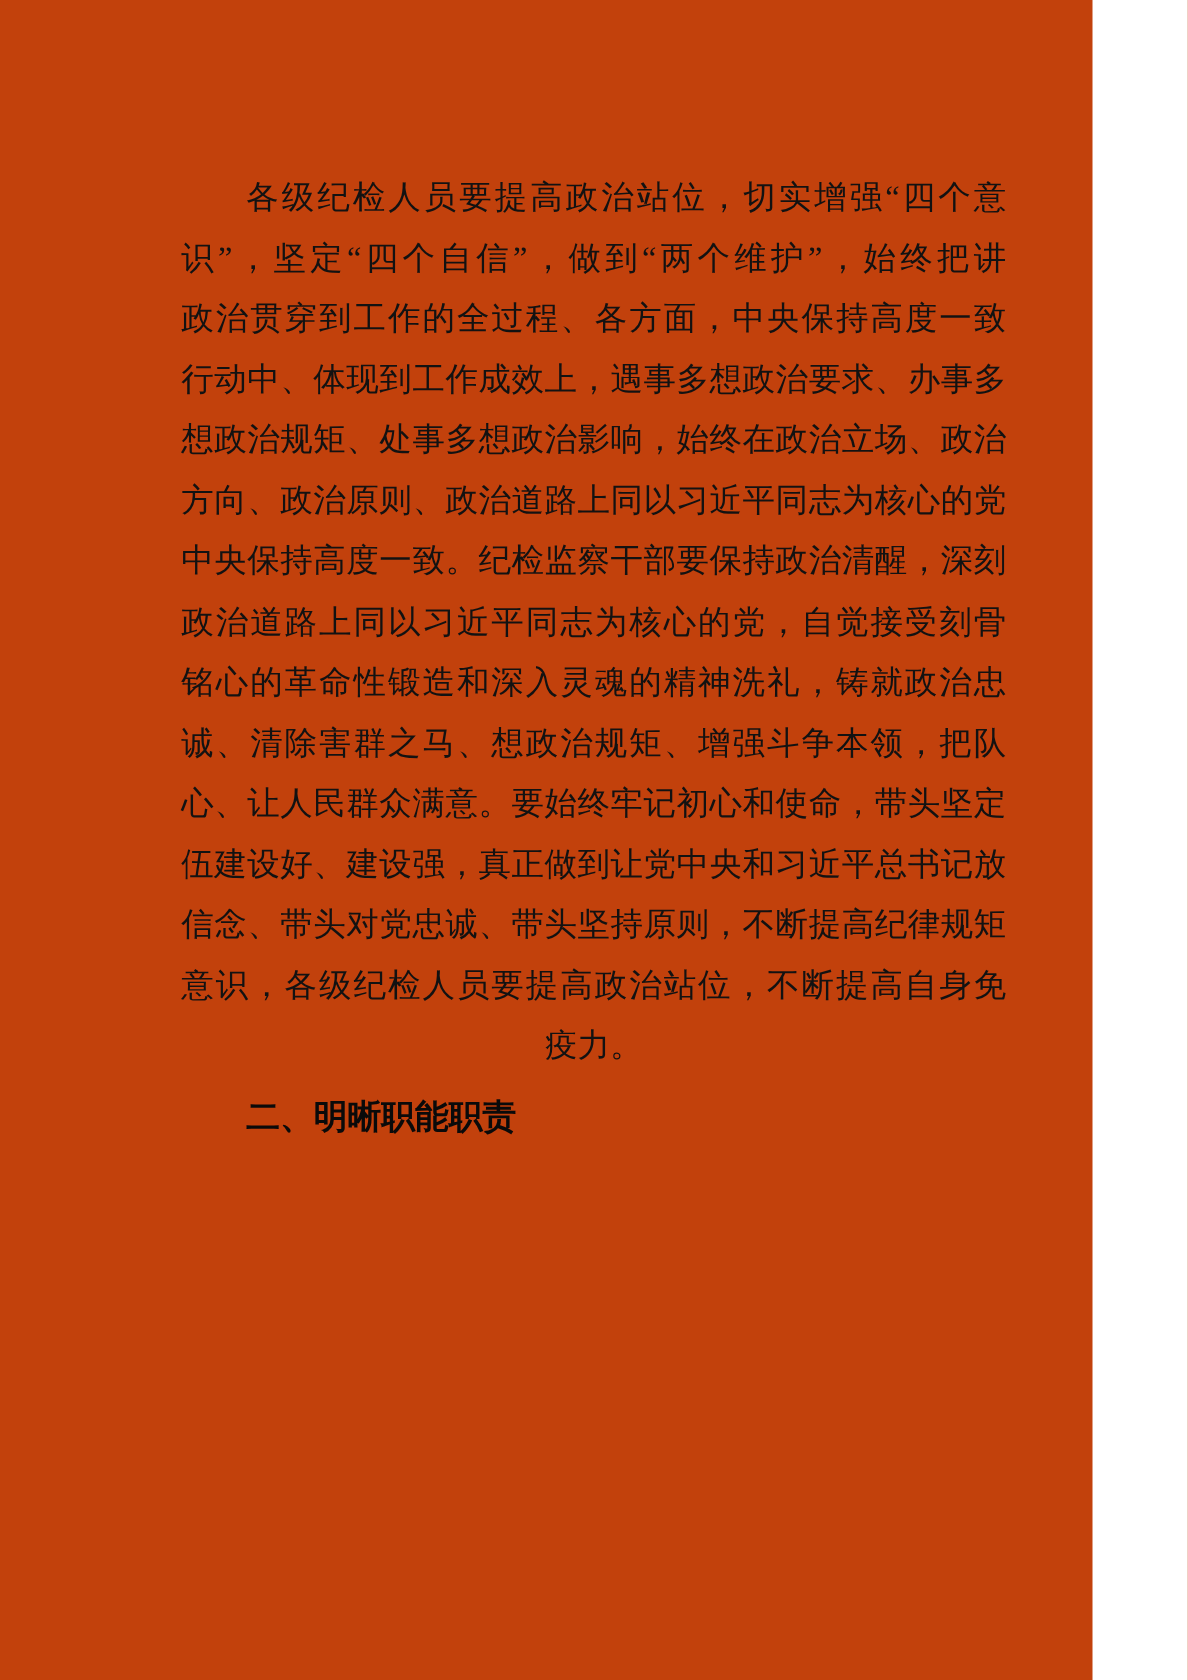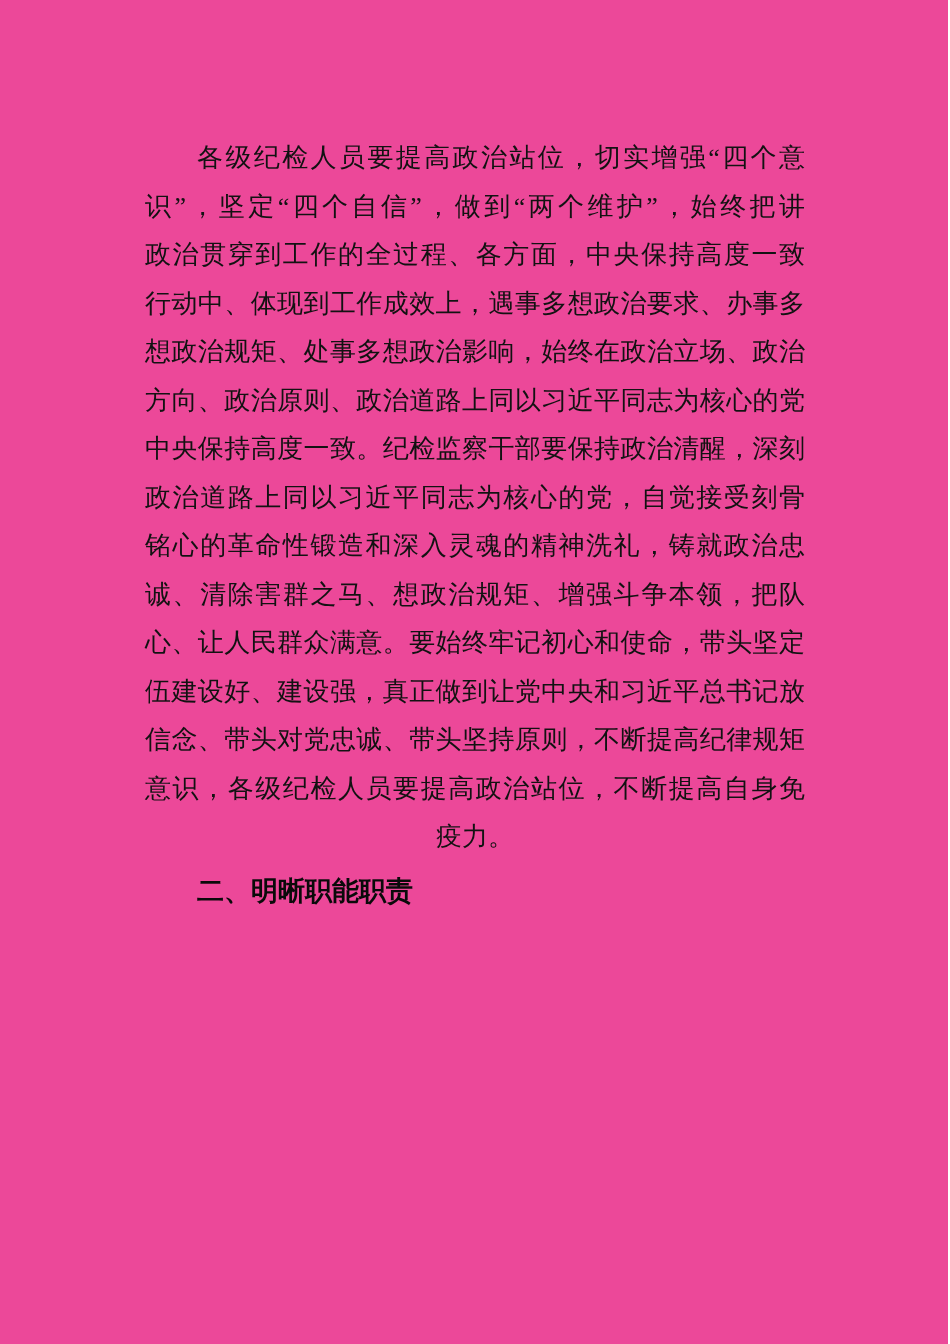--- a/index.html
+++ b/index.html
@@ -2,23 +2,23 @@
 <html><head>
 <meta charset="utf-8">
 <style>
   html, body {
     margin: 0;
     padding: 0;
     background: #ffffff;
   }
   .page {
     position: relative;
-    width: 948px;
+    width: 874px;
     height: 1344px;
-    background: #ec4899;
+    background: #c2410c;
     overflow: hidden;
     color: #121212;
     font-family: "Liberation Serif", serif;
   }
   .body-text {
     position: absolute;
     left: 145px;
     top: 134px;
     width: 660px;
   }
@@ -37,21 +37,21 @@
     text-align: center;
     text-align-last: auto;
   }
   .section-heading {
     position: absolute;
     left: 145px;
     top: 876px;
     width: 660px;
     margin: 0;
     text-indent: 52px;
-    font-family: Liberation Mono, monospace;
+    font-family: Liberation Sans, sans-serif;
     font-weight: bold;
     font-size: 27px;
     line-height: 34px;
     color: #0a0a0a;
   }
 </style>
 </head>
 <body>
 
 <div class="page">

